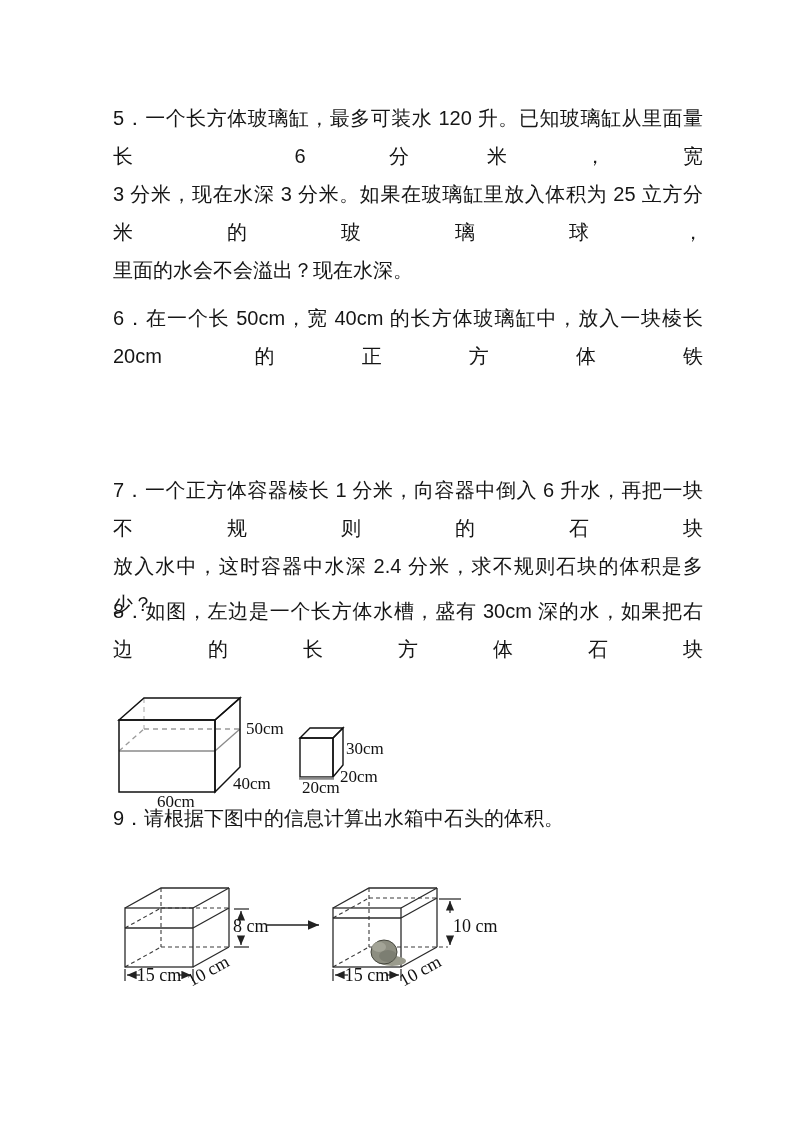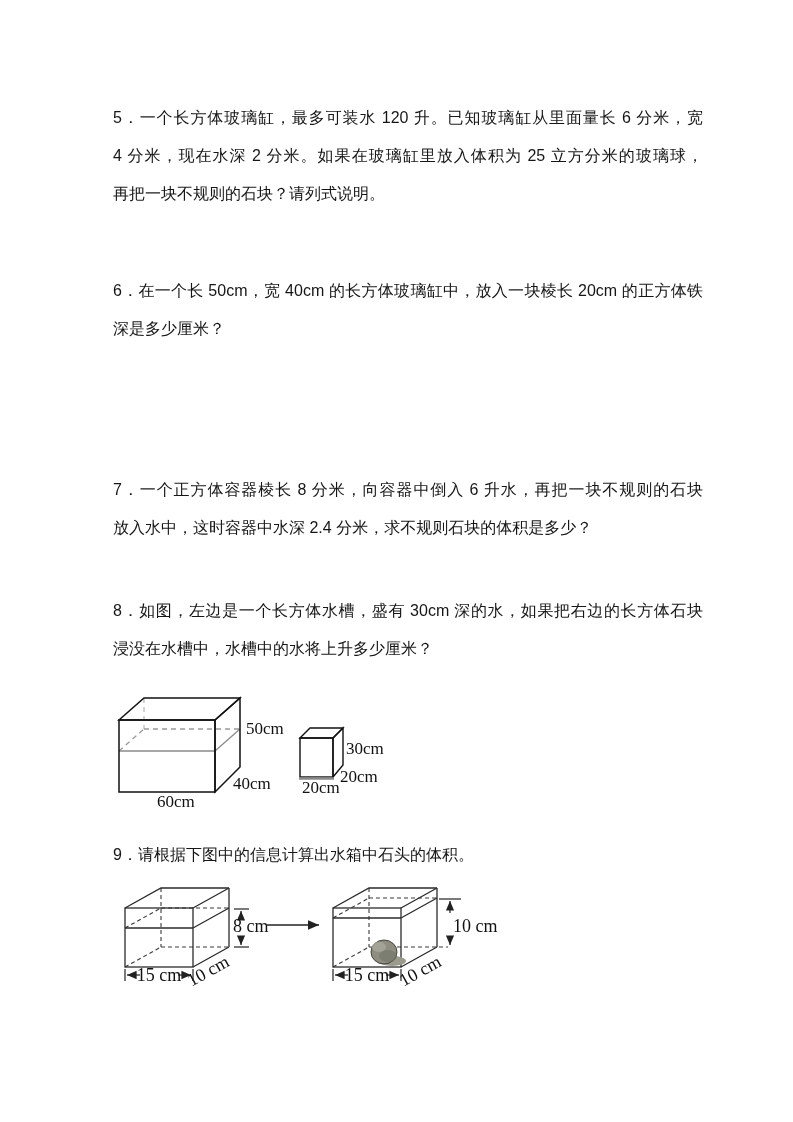--- a/index.html
+++ b/index.html
@@ -1,51 +1,49 @@
 <!DOCTYPE html>
 <html><head>
 <meta charset="utf-8">
 <style>
   html,body { margin:0; padding:0; background:#ffffff; }
   .page {
     position:relative; width:793px; height:1122px; background:#ffffff;
     font-family:"Liberation Sans", sans-serif; color:#161616; overflow:hidden;
   }
-  .para { position:absolute; left:113px; width:590px; font-size:16px; line-height:38px; }
+  .para { position:absolute; left:113px; width:590px; font-size:20px; line-height:38px; }
   .line { text-align:justify; }
   .line.fill { text-align-last:justify; }
   svg { position:absolute; overflow:visible; }
   svg text { font-family:"Liberation Serif", serif; fill:#111111; }
   .lab17 { font-size:17px; }
   .lab18 { font-size:18px; }
 </style>
 </head>
 <body>
 
 <div class="page">
 
   <div class="para" style="top:99px">
     <div class="line fill">5．一个长方体玻璃缸，最多可装水 120 升。已知玻璃缸从里面量长 6 分米，宽</div>
-    <div class="line fill">4 分米，现在水深 2 分米。如果在玻璃缸里放入体积为 25 立方分米的玻璃球，</div>
-    <div class="line">再把一块不规则的石块？请列式说明。</div>
+    <div class="line fill">3 分米，现在水深 3 分米。如果在玻璃缸里放入体积为 25 立方分米的玻璃球，</div>
+    <div class="line">里面的水会不会溢出？现在水深。</div>
   </div>
 
-  <div class="para" style="top:272px">
+  <div class="para" style="top:299px">
     <div class="line fill">6．在一个长 50cm，宽 40cm 的长方体玻璃缸中，放入一块棱长 20cm 的正方体铁</div>
-    <div class="line">深是多少厘米？</div>
   </div>
 
   <div class="para" style="top:471px">
-    <div class="line fill">7．一个正方体容器棱长 8 分米，向容器中倒入 6 升水，再把一块不规则的石块</div>
+    <div class="line fill">7．一个正方体容器棱长 1 分米，向容器中倒入 6 升水，再把一块不规则的石块</div>
     <div class="line">放入水中，这时容器中水深 2.4 分米，求不规则石块的体积是多少？</div>
   </div>
 
   <div class="para" style="top:592px">
     <div class="line fill">8．如图，左边是一个长方体水槽，盛有 30cm 深的水，如果把右边的长方体石块</div>
-    <div class="line">浸没在水槽中，水槽中的水将上升多少厘米？</div>
   </div>
 
   <svg style="left:100px; top:690px;" width="300" height="130" viewBox="0 0 300 130">
 
     <g stroke="#9a9a9a" stroke-width="1.3" fill="none">
       <path d="M44,8 V39" stroke="#bcbcbc" stroke-dasharray="5 4"></path>
       <path d="M19,61 L44,39" stroke-dasharray="5 4"></path>
       <path d="M44,39 H140" stroke-dasharray="5 4"></path>
       <path d="M19,61 H115" stroke="#8a8a8a" stroke-dasharray="none"></path>
       <path d="M115,61 L140,39" stroke="#8a8a8a"></path>
@@ -64,21 +62,21 @@
       <polygon points="200,48 210,38 243,38 233,48"></polygon>
       <rect x="200" y="48" width="33" height="39"></rect>
       <polygon points="233,48 243,38 243,75 233,87"></polygon>
       <path d="M199,88.5 H234" stroke="#8a8a8a" stroke-width="2.4"></path>
     </g>
     <text class="lab17" x="246" y="64">30cm</text>
     <text class="lab17" x="240" y="92">20cm</text>
     <text class="lab17" x="202" y="103">20cm</text>
   </svg>
 
-  <div class="para" style="top:836px">
+  <div class="para" style="top:799px">
     <div class="line">9．请根据下图中的信息计算出水箱中石头的体积。</div>
   </div>
 
   <svg style="left:115px; top:885px;" width="385" height="115" viewBox="0 0 385 115">
     <defs>
       <marker id="ah" markerWidth="9" markerHeight="7" refX="8" refY="3.5" orient="auto">
         <path d="M0,0 L8,3.5 L0,7 Z" fill="#222"></path>
       </marker>
     </defs>
 

